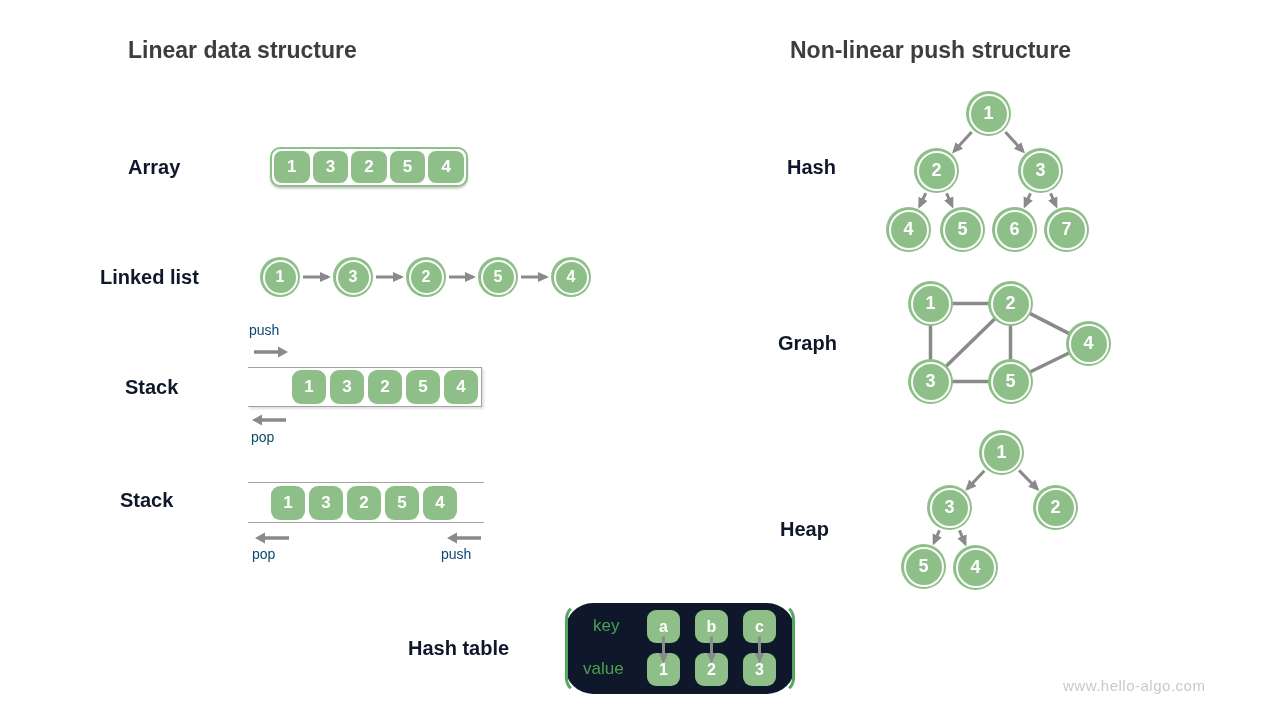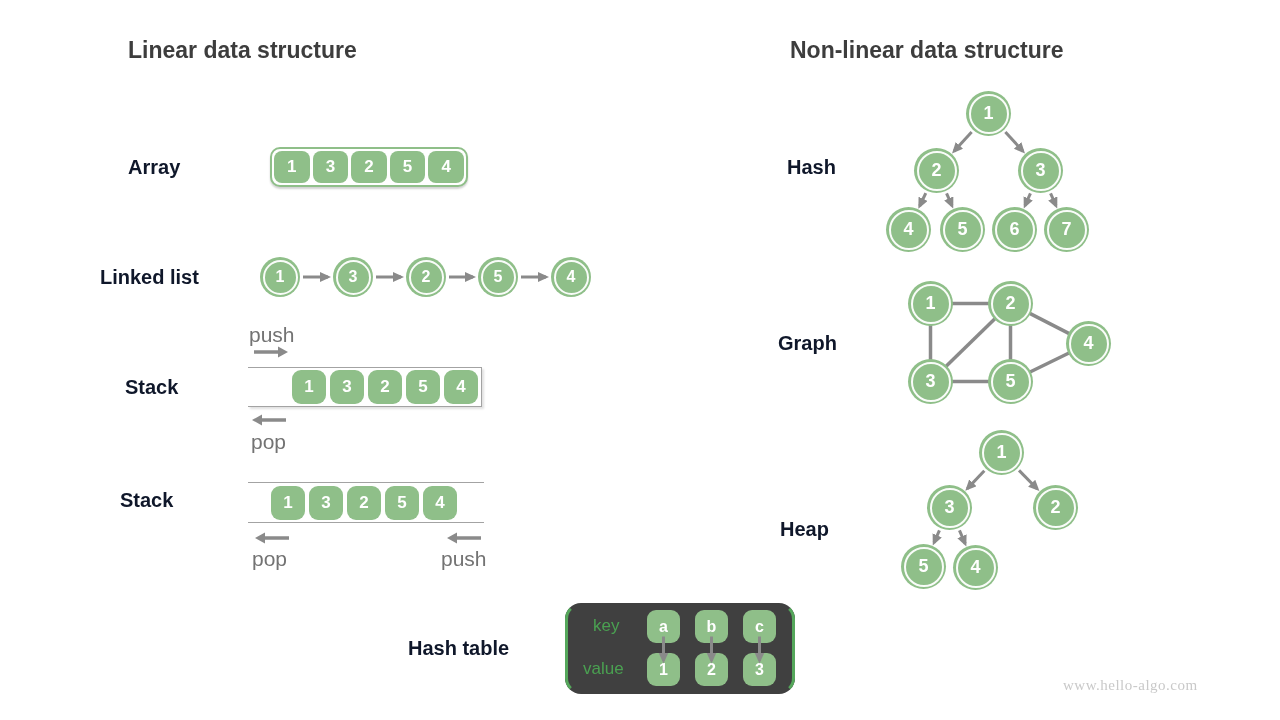--- a/index.html
+++ b/index.html
@@ -32,42 +32,42 @@
 
   .stack-box{position:absolute;display:flex;align-items:center;justify-content:flex-end;
       gap:4px;padding-right:3px;box-sizing:border-box;background:#fff;
       border-top:1.5px solid #a3a3a3;border-right:1.5px solid #a3a3a3;border-bottom:1.5px solid #a3a3a3;
       box-shadow:2px 2px 2px rgba(0,0,0,.12);}
   .stack-box .sq,.queue-box .sq{width:34px;height:34px;}
 
   .queue-box{position:absolute;display:flex;align-items:center;gap:4px;padding-left:23px;
       box-sizing:border-box;border-top:1.5px solid #a3a3a3;border-bottom:1.5px solid #a3a3a3;}
 
-  .ptext{position:absolute;font-size:21px;color:#737373;line-height:1.1;}
+  .ptext{position:absolute;font-size:14px;color:#0c4a6e;line-height:1.1;}
   .iarrow{position:absolute;width:38px;height:12px;}
   .iarrow svg{display:block;}
   .iarrow.left svg{transform:scaleX(-1);}
 
-  .hash-box{position:absolute;background:#404040;border-radius:16px;}
+  .hash-box{position:absolute;background:#0f172a;border-radius:28px;}
   .hash-parens{position:absolute;inset:0;border:3px solid transparent;
       border-left-color:#55a75b;border-right-color:#55a75b;border-radius:16px;
       box-sizing:border-box;z-index:3;pointer-events:none;}
   .hash-hdr{position:absolute;font-size:17px;color:#4aa051;line-height:1.1;z-index:1;}
   .hash-box .sq{position:absolute;width:33px;height:33px;font-size:16px;z-index:1;}
 
-  .watermark{position:absolute;font-family:Liberation Serif, serif;font-size:15px;
+  .watermark{position:absolute;font-family:Liberation Sans, sans-serif;font-size:15px;
       color:#c9c9c9;letter-spacing:.5px;}
 </style>
 </head>
 <body>
 
 <div class="canvas">
 
   <div class="title" style="left:128px;top:38px;">Linear data structure</div>
-  <div class="title" style="left:790px;top:38px;">Non-linear data structure</div>
+  <div class="title" style="left:790px;top:38px;">Non-linear push structure</div>
 
   <div class="slabel" style="left:128px;top:156px;">Array</div>
   <div class="array-box" style="left:270px;top:147px;width:198px;height:40px;">
     <div class="sq">1</div>
     <div class="sq">3</div>
     <div class="sq">2</div>
     <div class="sq">5</div>
     <div class="sq">4</div>
   </div>
 

